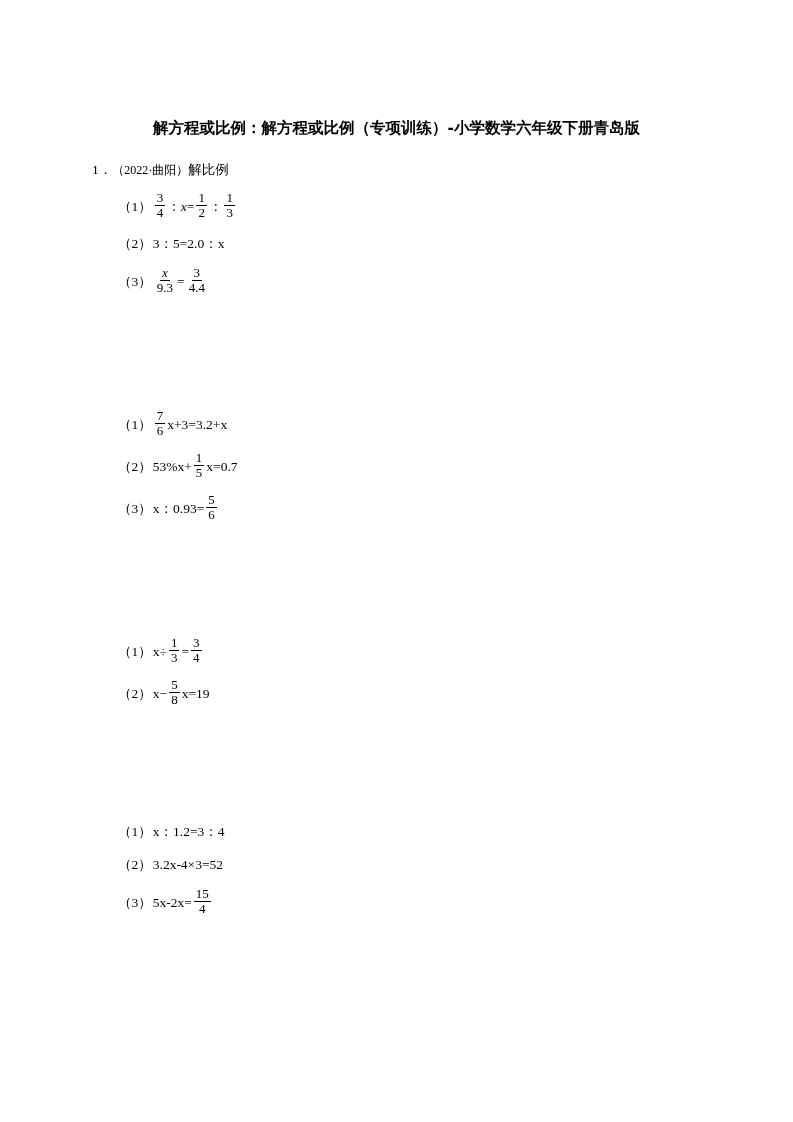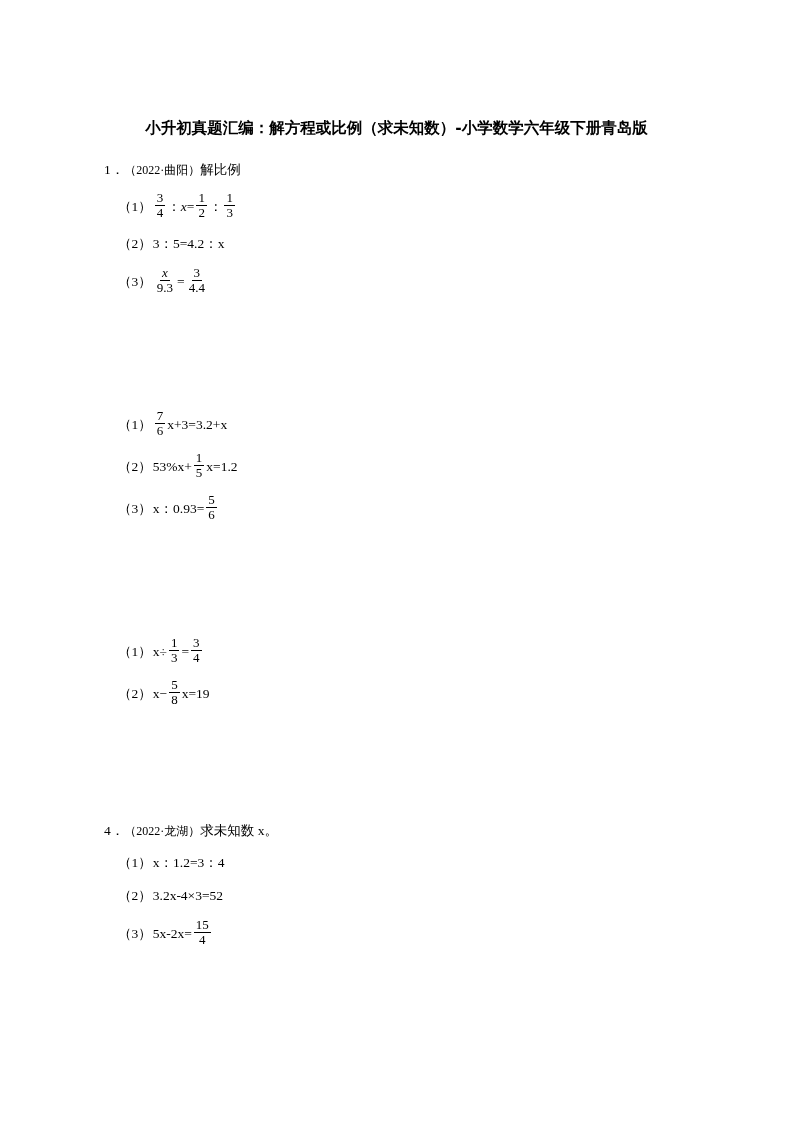--- a/index.html
+++ b/index.html
@@ -30,21 +30,21 @@
     text-align: center;
     letter-spacing: 0px;
     white-space: nowrap;
   }
   .problem {
     margin-top: 22px;
   }
   .problem-head {
     font-size: 13.5px;
     line-height: 18px;
-    margin-left: 16px;
+    margin-left: 4px;
   }
   .problem-head .src {
     font-size: 12px;
   }
   .sub {
     margin-top: 13px;
     margin-left: 30px;
     font-size: 13.5px;
     line-height: 20px;
     display: flex;
@@ -74,21 +74,21 @@
   }
   .frac .den {
     padding: 0 2px;
   }
 </style>
 </head>
 <body>
 
 <div class="page">
 
-  <div class="doc-title">小升初真题汇编：解方程或比例（求未知数）-小学数学六年级下册青岛版</div>
+  <div class="doc-title">解方程或比例：解方程或比例（专项训练）-小学数学六年级下册青岛版</div>
 
   <div id="problems-root">
       <div class="problem">
         <div class="problem-head"><span>1．</span><span class="src">（2022·曲阳）</span><span>解比例</span></div>
         <div class="sub">
           <span class="lbl">（1）</span>
           <span class="frac">
             <span class="num">3</span>
             <span class="den">4</span>
           </span>
@@ -100,21 +100,21 @@
             <span class="den">2</span>
           </span>
           <span class="">：</span>
           <span class="frac">
             <span class="num">1</span>
             <span class="den">3</span>
           </span>
         </div>
         <div class="sub">
           <span class="lbl">（2）</span>
-          <span class="">3：5=4.2：x</span>
+          <span class="">3：5=2.0：x</span>
         </div>
         <div class="sub">
           <span class="lbl">（3）</span>
           <span class="frac">
             <span class="num it">x</span>
             <span class="den">9.3</span>
           </span>
           <span class="">=</span>
           <span class="frac">
             <span class="num">3</span>
@@ -132,21 +132,21 @@
           </span>
           <span class="">x+3=3.2+x</span>
         </div>
         <div class="sub">
           <span class="lbl">（2）</span>
           <span class="">53%x+</span>
           <span class="frac">
             <span class="num">1</span>
             <span class="den">5</span>
           </span>
-          <span class="">x=1.2</span>
+          <span class="">x=0.7</span>
         </div>
         <div class="sub">
           <span class="lbl">（3）</span>
           <span class="">x：0.93=</span>
           <span class="frac">
             <span class="num">5</span>
             <span class="den">6</span>
           </span>
         </div>
       </div>
@@ -170,21 +170,20 @@
           <span class="">x−</span>
           <span class="frac">
             <span class="num">5</span>
             <span class="den">8</span>
           </span>
           <span class="">x=19</span>
         </div>
       </div>
       <div style="height: 92px;"></div>
       <div class="problem">
-        <div class="problem-head"><span>4．</span><span class="src">（2022·龙湖）</span><span>求未知数 x。</span></div>
         <div class="sub">
           <span class="lbl">（1）</span>
           <span class="">x：1.2=3：4</span>
         </div>
         <div class="sub">
           <span class="lbl">（2）</span>
           <span class="">3.2x-4×3=52</span>
         </div>
         <div class="sub">
           <span class="lbl">（3）</span>

